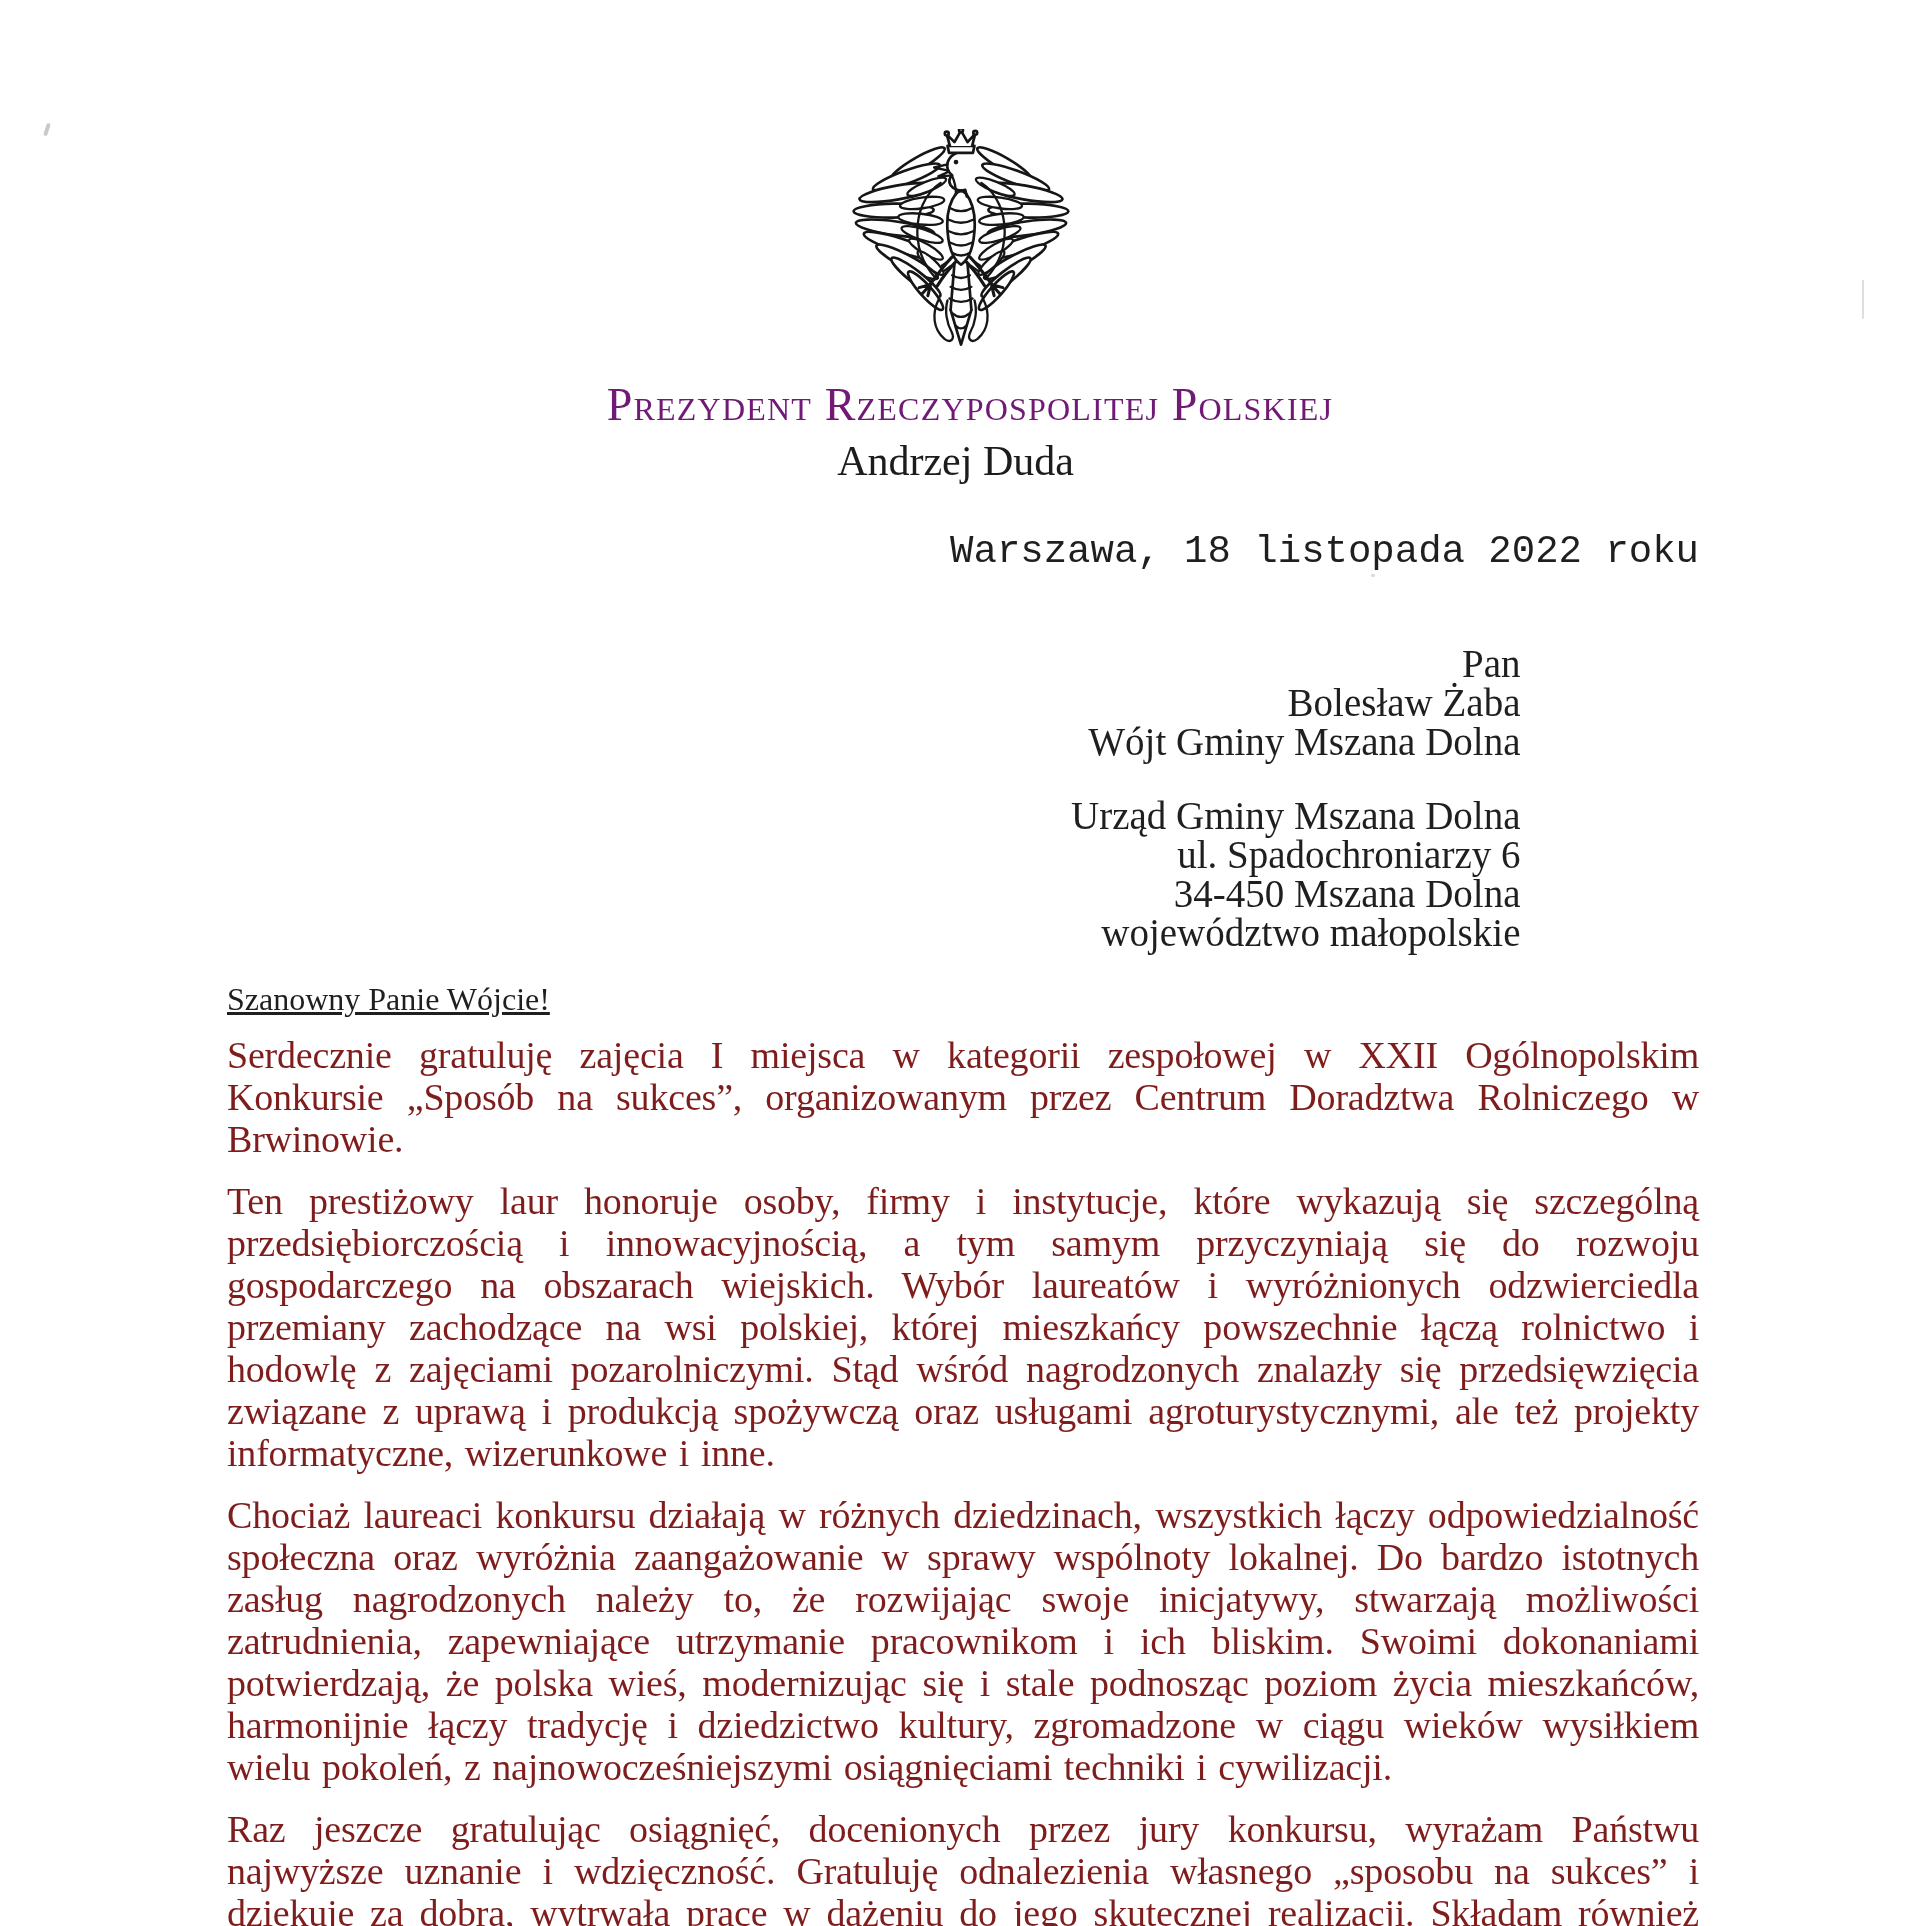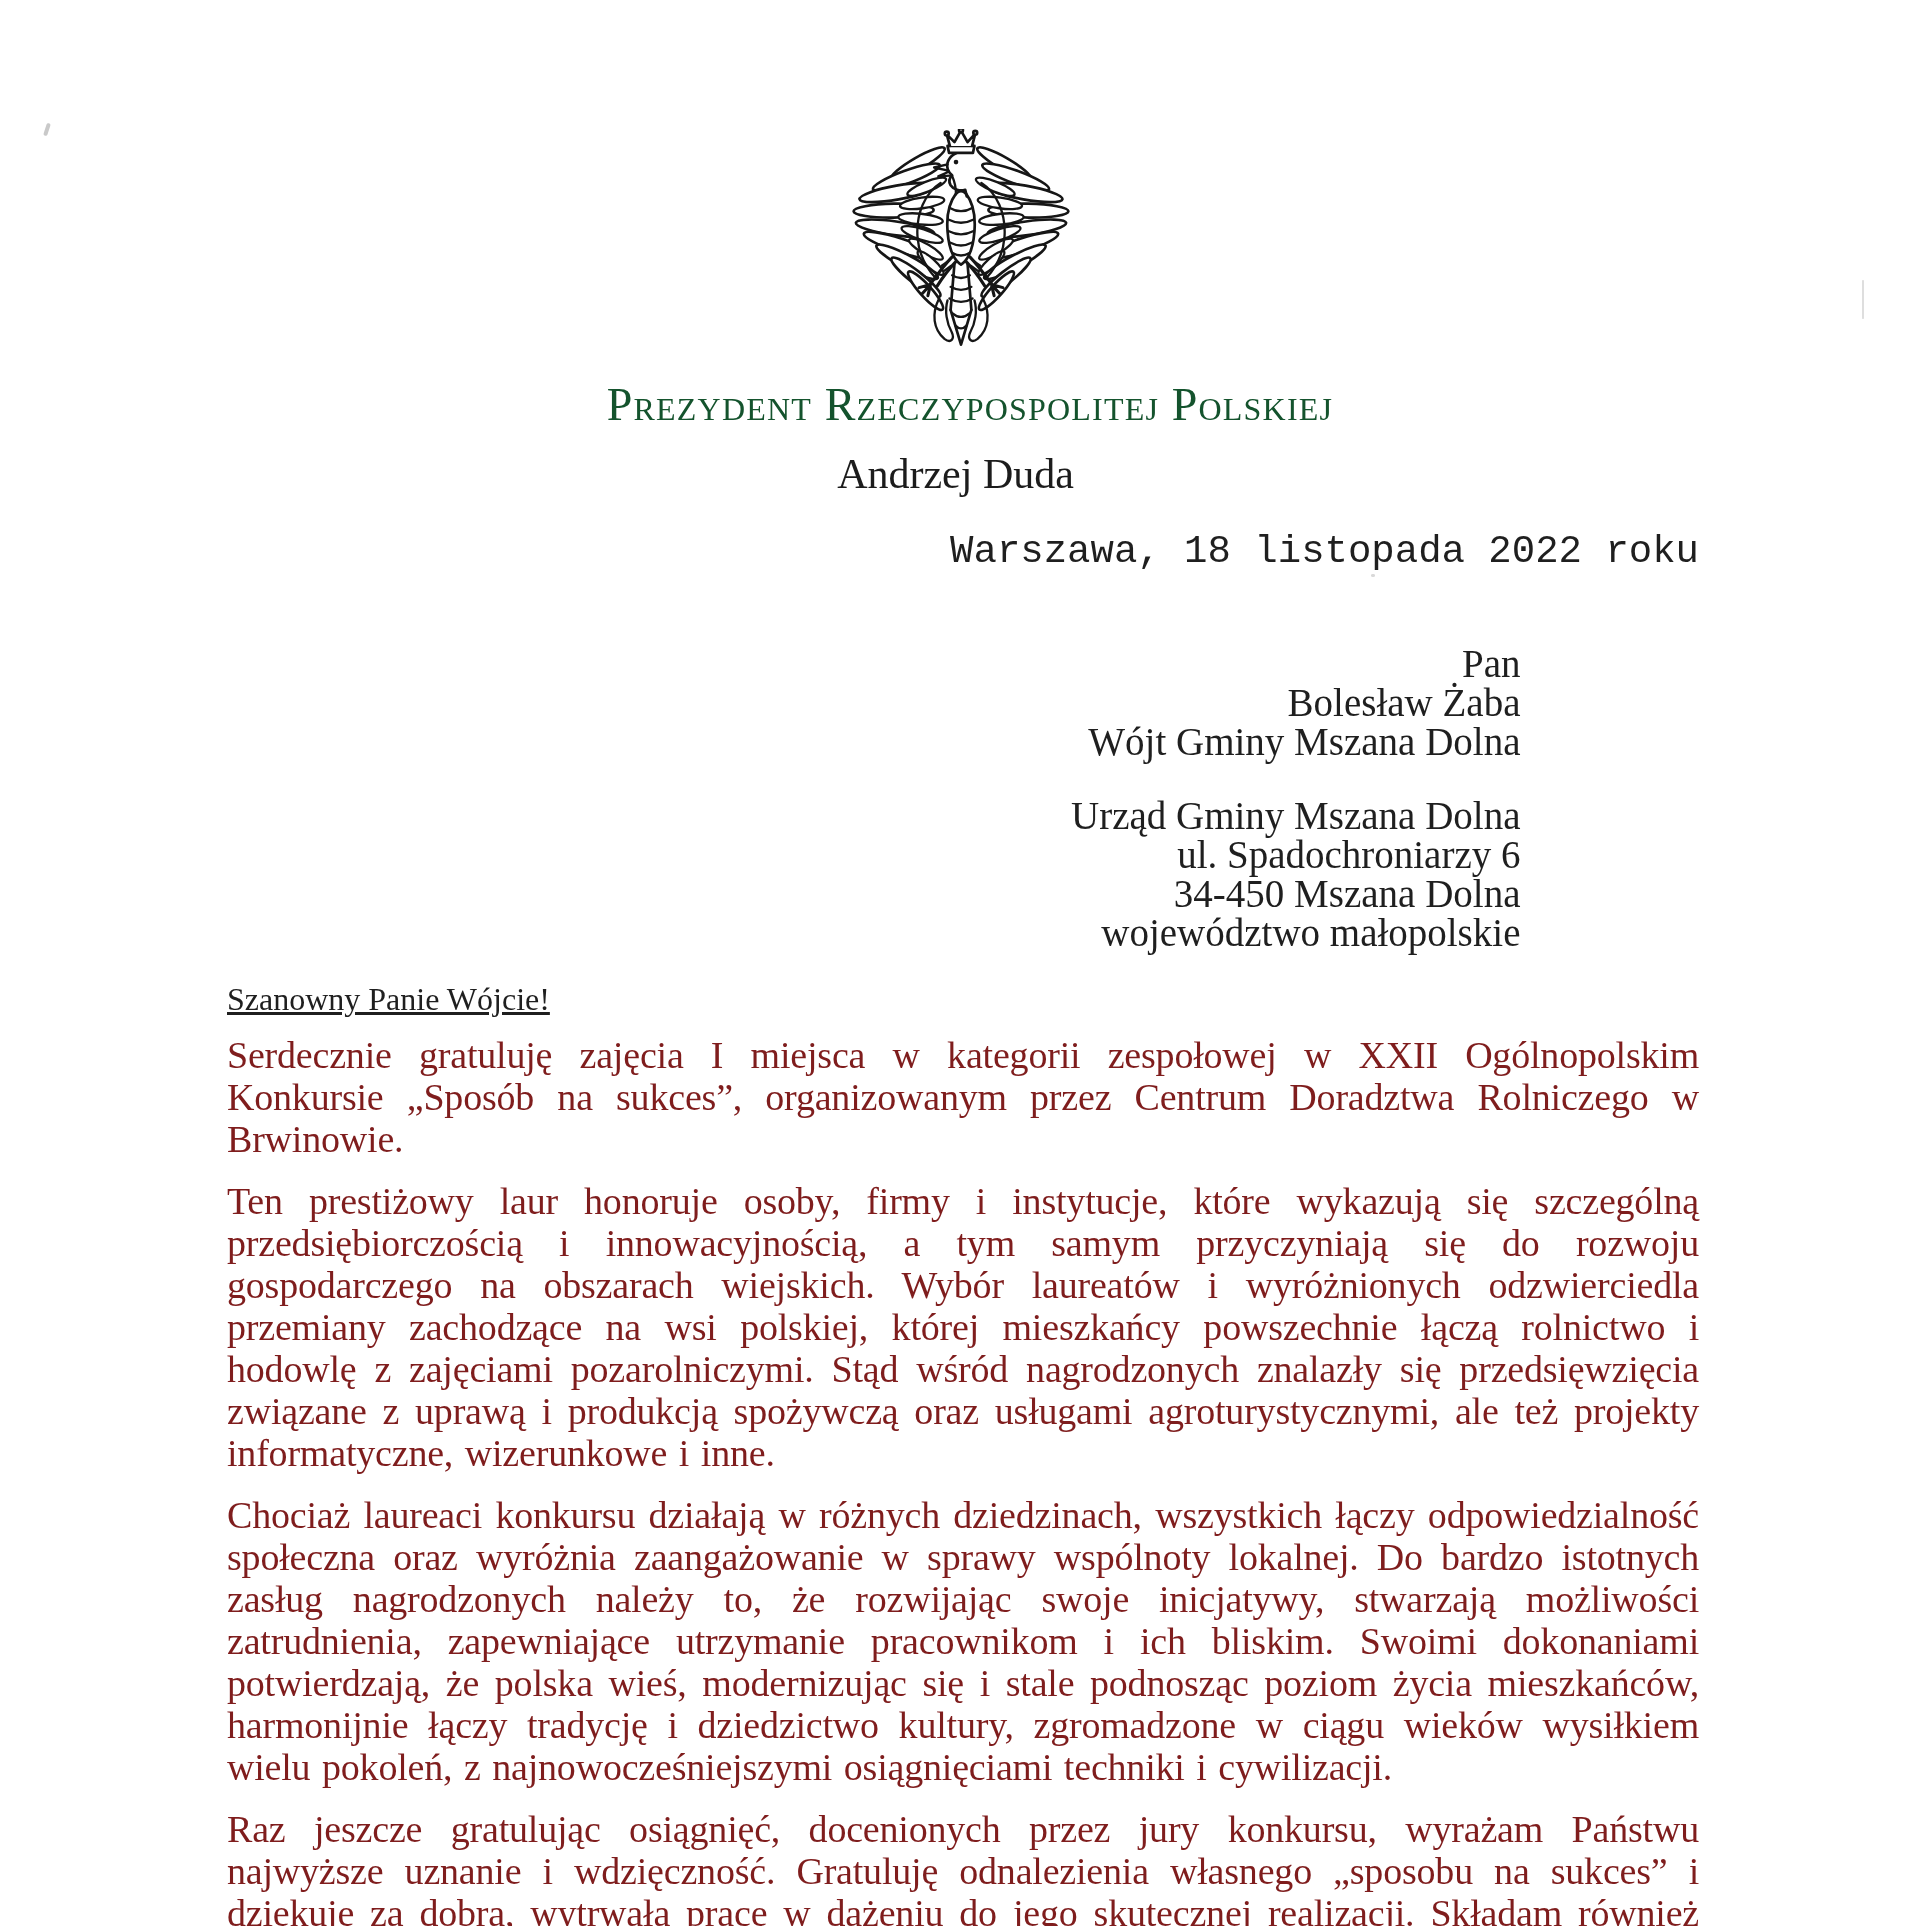--- a/index.html
+++ b/index.html
@@ -12,23 +12,23 @@
   .page { position:absolute; inset:0; background:#ffffff; }
 
   
   .emblem { position:absolute; left:851px; top:129px; width:220px; height:231px; }
   .emblem svg { width:100%; height:100%; }
 
   
   .sender { position:absolute; top:379px; left:0; width:100%; text-align:center; }
   .sender-office {
     font-variant:small-caps; font-size:46px; line-height:51px;
-    letter-spacing:1.2px; color:#14532d;padding-left:29px;
+    letter-spacing:1.2px; color:#701a75;padding-left:29px;
   }
-  .sender-name { font-size:42px; line-height:46px; margin-top:21px; color:#1c1c1c; }
+  .sender-name { font-size:42px; line-height:46px; margin-top:8px; color:#1c1c1c; }
 
   
   .dateline {
     position:absolute; top:529px; left:227px; width:1472px;
     text-align:right; font-size:39px; line-height:46px;font-family:Liberation Mono, monospace;
   }
 
   
   .recipient { position:absolute; top:644px; left:1071px; font-size:39px; line-height:39px;text-align:right; }
   .recipient .line { white-space:nowrap; }

